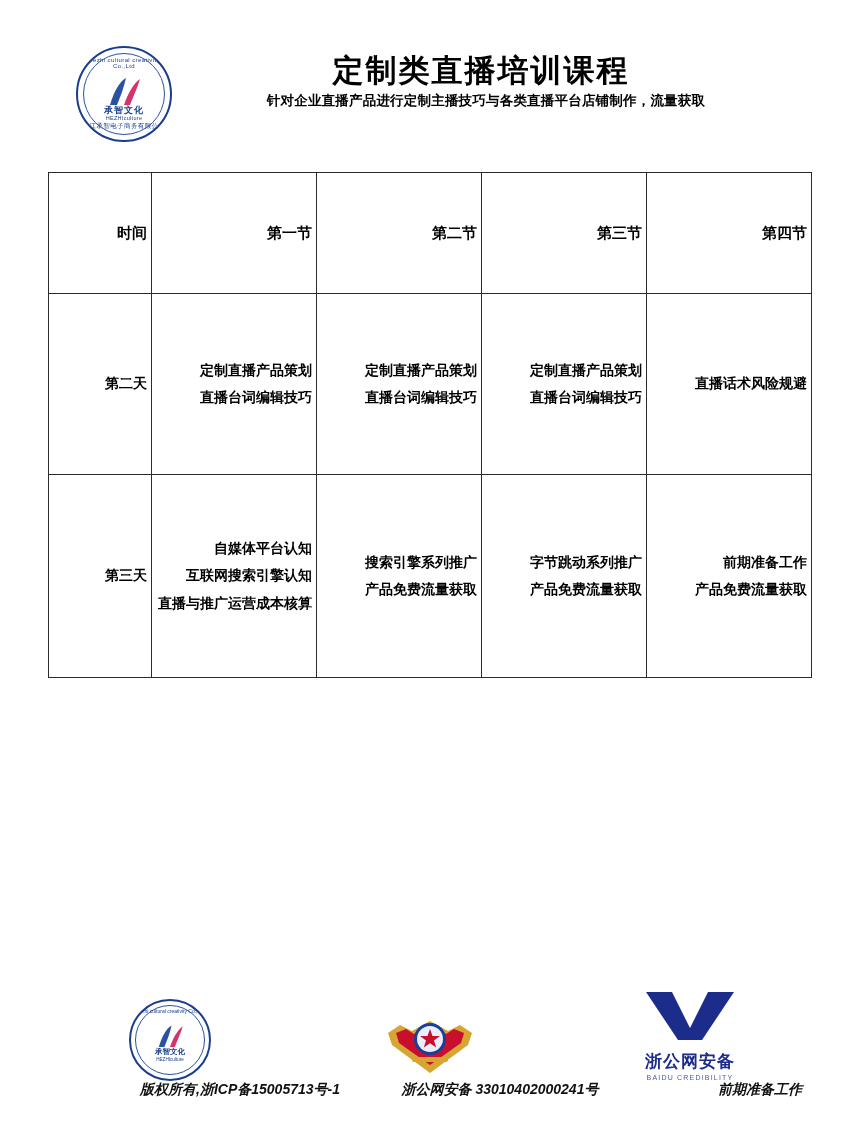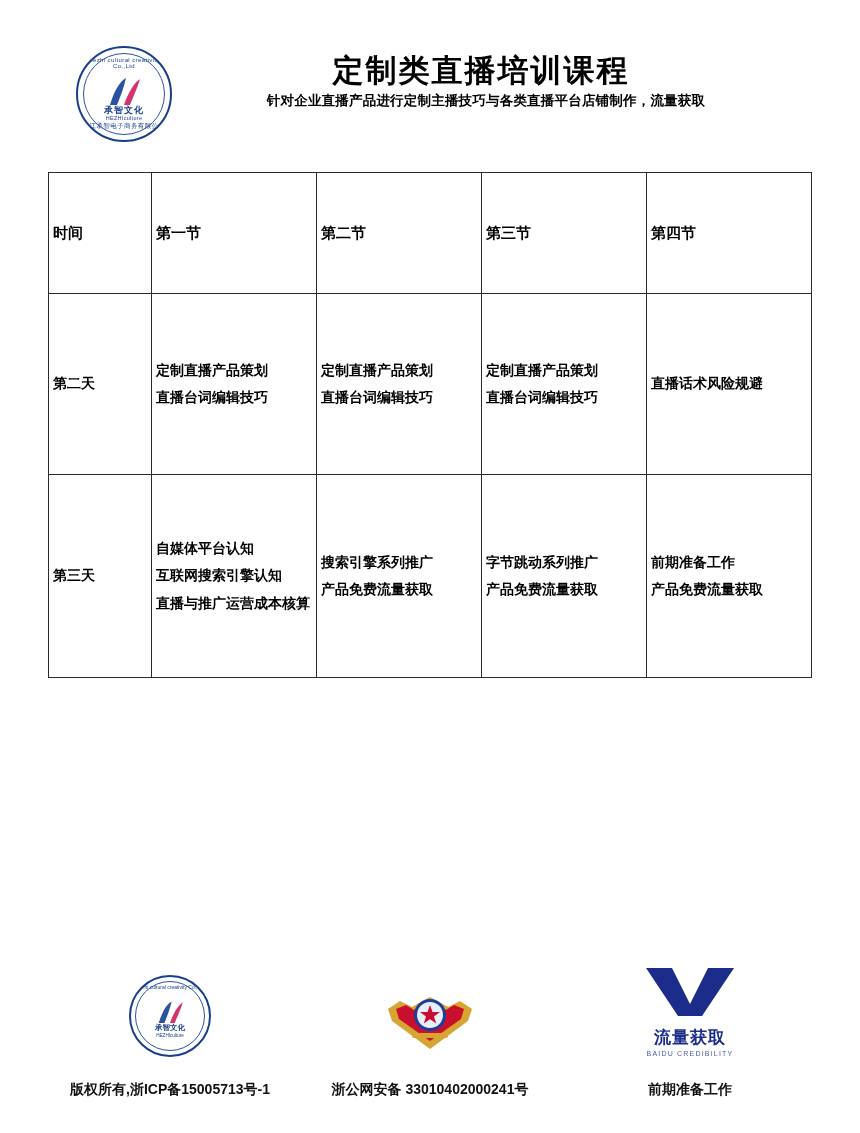--- a/index.html
+++ b/index.html
@@ -119,21 +119,21 @@
     margin: 30px 48px 0 48px;
   }
   table.schedule {
     width: 100%;
     border-collapse: collapse;
     table-layout: fixed;
   }
   table.schedule th,
   table.schedule td {
     border: 1px solid #2b2b2b;
-    text-align: left;
+    text-align: right;
     vertical-align: middle;
     font-size: 14px;
     font-weight: bold;
     padding: 6px 4px;
     line-height: 1.95;
   }
   table.schedule th {
     height: 108px;
     font-size: 15px;
   }
@@ -235,22 +235,23 @@
   .baidu-en {
     font-size: 7px;
     color: #4a5aa8;
     letter-spacing: 1.2px;
     margin-top: 1px;
   }
 
   .footer-texts {
     display: flex;
     align-items: center;
-    justify-content: center;
-    margin-top: 24px;
+    justify-content: flex-end;
+    margin-top: 0;
+    font-style: italic;
   }
   .ft {
     width: 200px;
     text-align: center;
     font-size: 14px;
     font-weight: bold;
     color: #111;
   }
   .ft.f1 { margin-right: 60px; }
   .ft.f2 { margin-right: 60px; }
@@ -373,21 +374,21 @@
           </svg>
         </div>
       </div>
 
       <div class="badge b3">
         <div class="baidu-badge">
           <svg class="baidu-v" viewBox="0 0 96 56">
             <path d="M4 4 L30 4 L48 40 L66 4 L92 4 L60 52 L36 52 Z" fill="#1b2c8a"></path>
             <path d="M34 4 L48 30 L62 4 L54 4 L48 17 L42 4 Z" fill="#ffffff"></path>
           </svg>
-          <div class="baidu-text">流量获取</div>
+          <div class="baidu-text">浙公网安备</div>
           <div class="baidu-en">BAIDU CREDIBILITY</div>
         </div>
       </div>
 
     </div>
 
     <div class="footer-texts">
       <div class="ft f1">版权所有,浙ICP备15005713号-1</div>
       <div class="ft f2">浙公网安备 33010402000241号</div>
       <div class="ft f3">前期准备工作</div>

